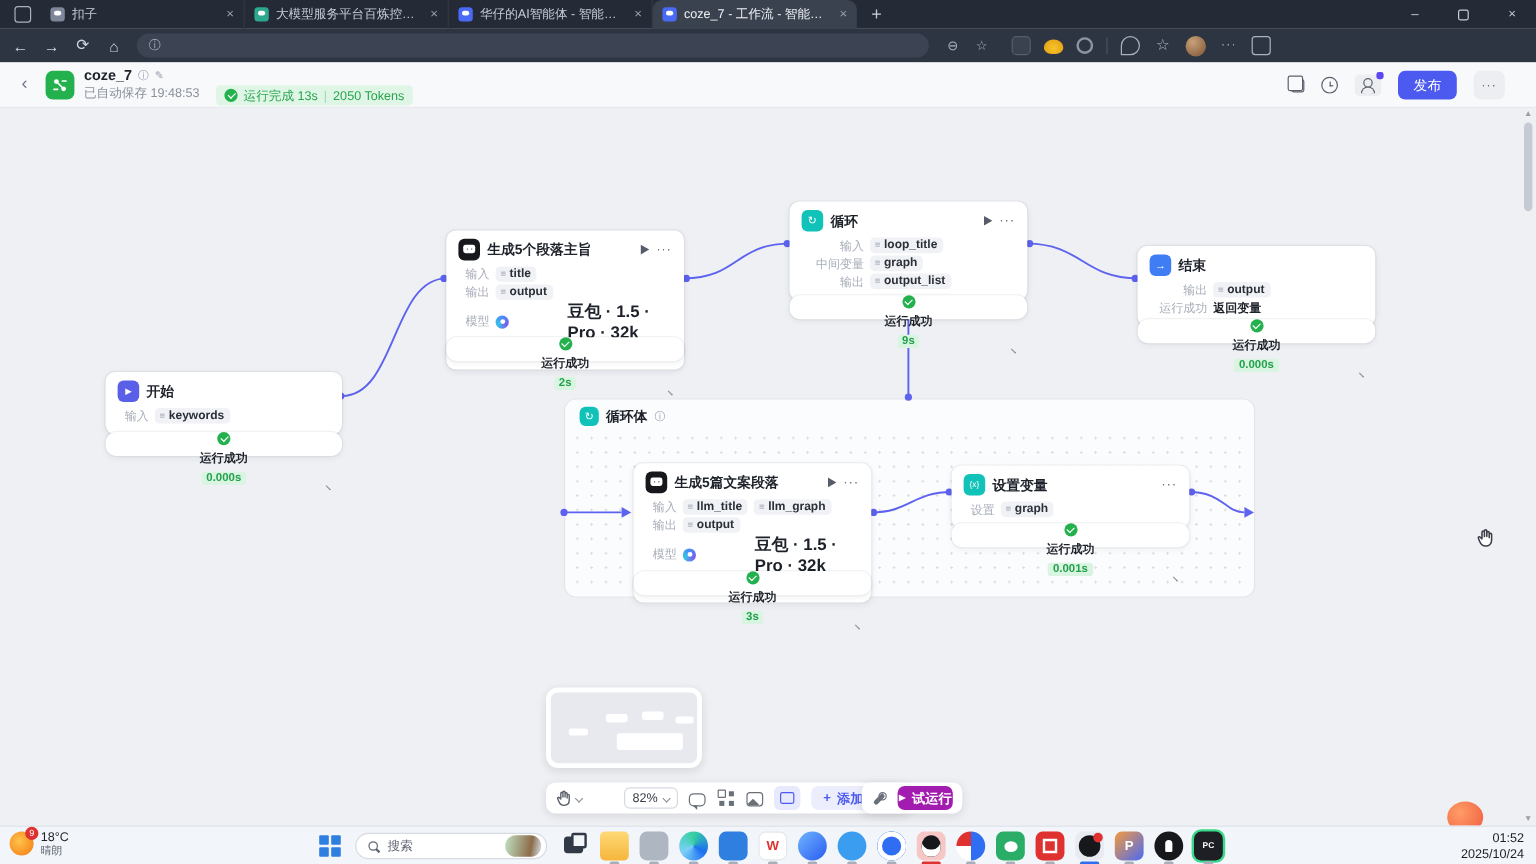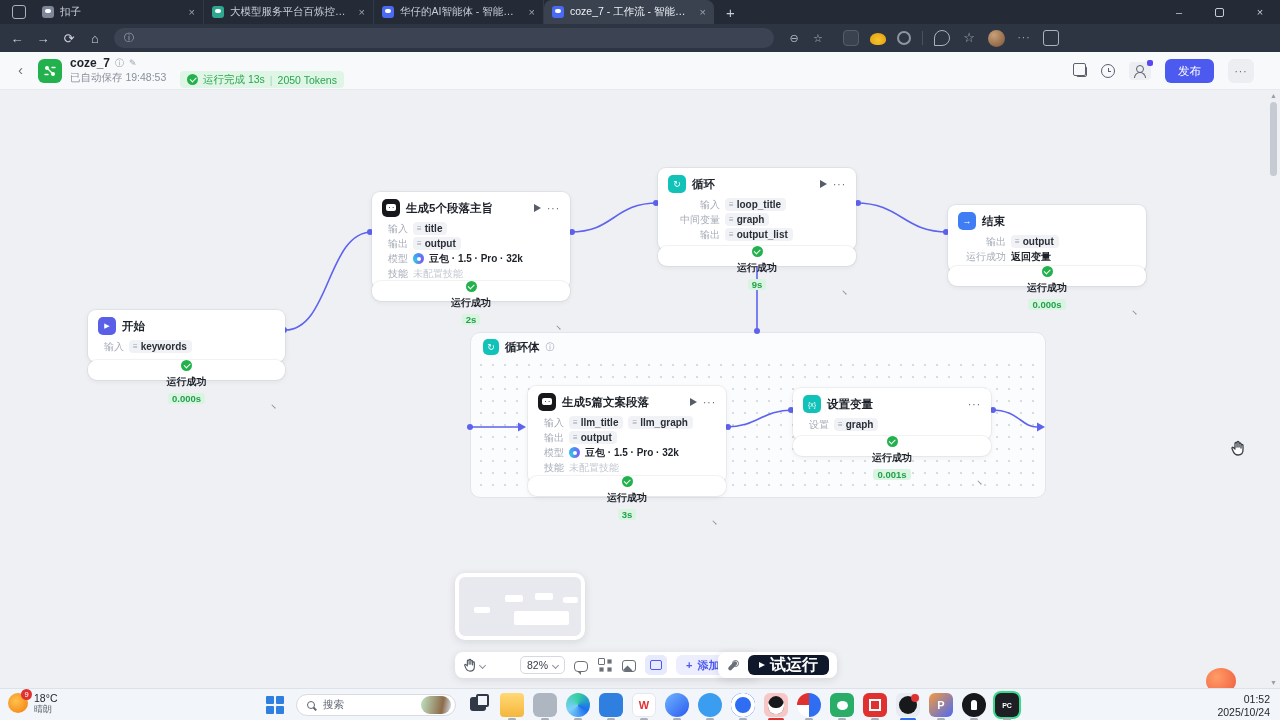--- a/index.html
+++ b/index.html
@@ -105,21 +105,21 @@
   .lbl { color:#a6acb8; text-align:right; flex:0 0 auto; }
   .w26 { width:26px; } .w52 { width:52px; } .w48 { width:48px; }
   .chip { background:#f1f2f6; border-radius:4px; padding:1px 5px 1px 4px; display:inline-flex; align-items:center; gap:3px;
     font-size:10px; font-weight:bold; color:#2a2f38; }
   .chip .tag { color:#9aa2b0; font-size:8px; font-weight:normal; }
   .plain-val { color:#1d2129; font-weight:bold; font-size:10px; }
   .dim-val { color:#c3c8d1; font-size:10px; }
   .doubao { width:11px; height:11px; border-radius:50%; flex:0 0 auto;
     background:conic-gradient(#4a8cf7,#7a5cf0,#35c2e8,#4a8cf7); position:relative; }
   .doubao::after { content:""; position:absolute; left:3.5px; top:3.5px; width:4px; height:4px; background:#fff; border-radius:50%; }
-  .model-txt { color:#1d2129; font-size:10px; font-weight:bold; }
+  .model-txt { color:#1d2129; font-size:14px; font-weight:bold;margin-left:44px; }
 
   .statusbar { position:absolute; height:20px; background:#fff; border-radius:9px;
     box-shadow:0 0 0 1px rgba(29,33,41,.05), 0 2px 5px rgba(29,33,41,.06);
     display:flex; align-items:center; padding:0 9px; gap:4px;flex-direction:column; }
   .statusbar .st-txt { font-size:10px; font-weight:bold; color:#1d2129; }
   .timechip { background:#d9f5e1; color:#23a04c; border-radius:3px; font-size:9.5px; font-weight:bold; padding:0 4px; }
   .chev { width:5px; height:5px; border-right:1.4px solid #8b919c; border-bottom:1.4px solid #8b919c;
     transform:rotate(45deg); margin-left:auto; margin-top:-2px; }
 
   
@@ -143,22 +143,22 @@
   .ic-img { border:1.4px solid #6a7078; border-radius:3px; width:14px; height:12px; margin-top:2px; position:relative; overflow:hidden; }
   .ic-img::after { content:""; position:absolute; left:1px; bottom:-3px; width:7px; height:7px; background:#6a7078; transform:rotate(45deg); }
   .ic-frame-wrap { width:22px; height:20px; background:#e7e9fd; border-radius:5px; display:flex; align-items:center; justify-content:center; }
   .ic-frame { width:12px; height:10px; border:1.5px solid #4d5af0; border-radius:2px; }
   .addnode-btn { height:20px; background:#eceefd; color:#4d5af0; border-radius:6px; display:flex; align-items:center;
     gap:5px; padding:0 10px; font-size:11px; font-weight:bold; }
   .ic-wrench { width:13px; height:13px; position:relative; margin-top:1px; }
   .ic-wrench::before { content:""; position:absolute; left:1px; top:5px; width:11px; height:3.5px; background:#6a7078;
     border-radius:2px; transform:rotate(-45deg); }
   .ic-wrench::after { content:""; position:absolute; right:0; top:1px; width:5px; height:5px; border:1.6px solid #6a7078; border-radius:50%; }
-  .testrun-btn { height:20px; background:#0f172a; color:#fff; border-radius:6px; display:flex; align-items:center;
-    gap:5px; padding:0 11px; font-size:16px; font-weight:bold; }
+  .testrun-btn { height:20px; background:#a21caf; color:#fff; border-radius:6px; display:flex; align-items:center;
+    gap:5px; padding:0 1px; font-size:11px; font-weight:bold; }
   .wplay { width:0; height:0; border-left:6px solid #fff; border-top:3.5px solid transparent; border-bottom:3.5px solid transparent; }
 
   
   .vscroll { position:absolute; right:2px; top:0; width:10px; height:598px; }
   .vthumb { position:absolute; right:1px; top:4px; width:7px; height:74px; background:#c5cad3; border-radius:4px; }
   .varrow { position:absolute; right:1px; font-size:7px; color:#9aa0ab; }
   .cursor-hand { position:absolute; left:1230px; top:350px; }
   .orange-blob { position:absolute; left:1206px; top:668px; width:30px; height:26px; border-radius:50%;
     background:radial-gradient(circle at 35% 35%, #ff9d66, #ef5b3f); z-index:1; }
 

